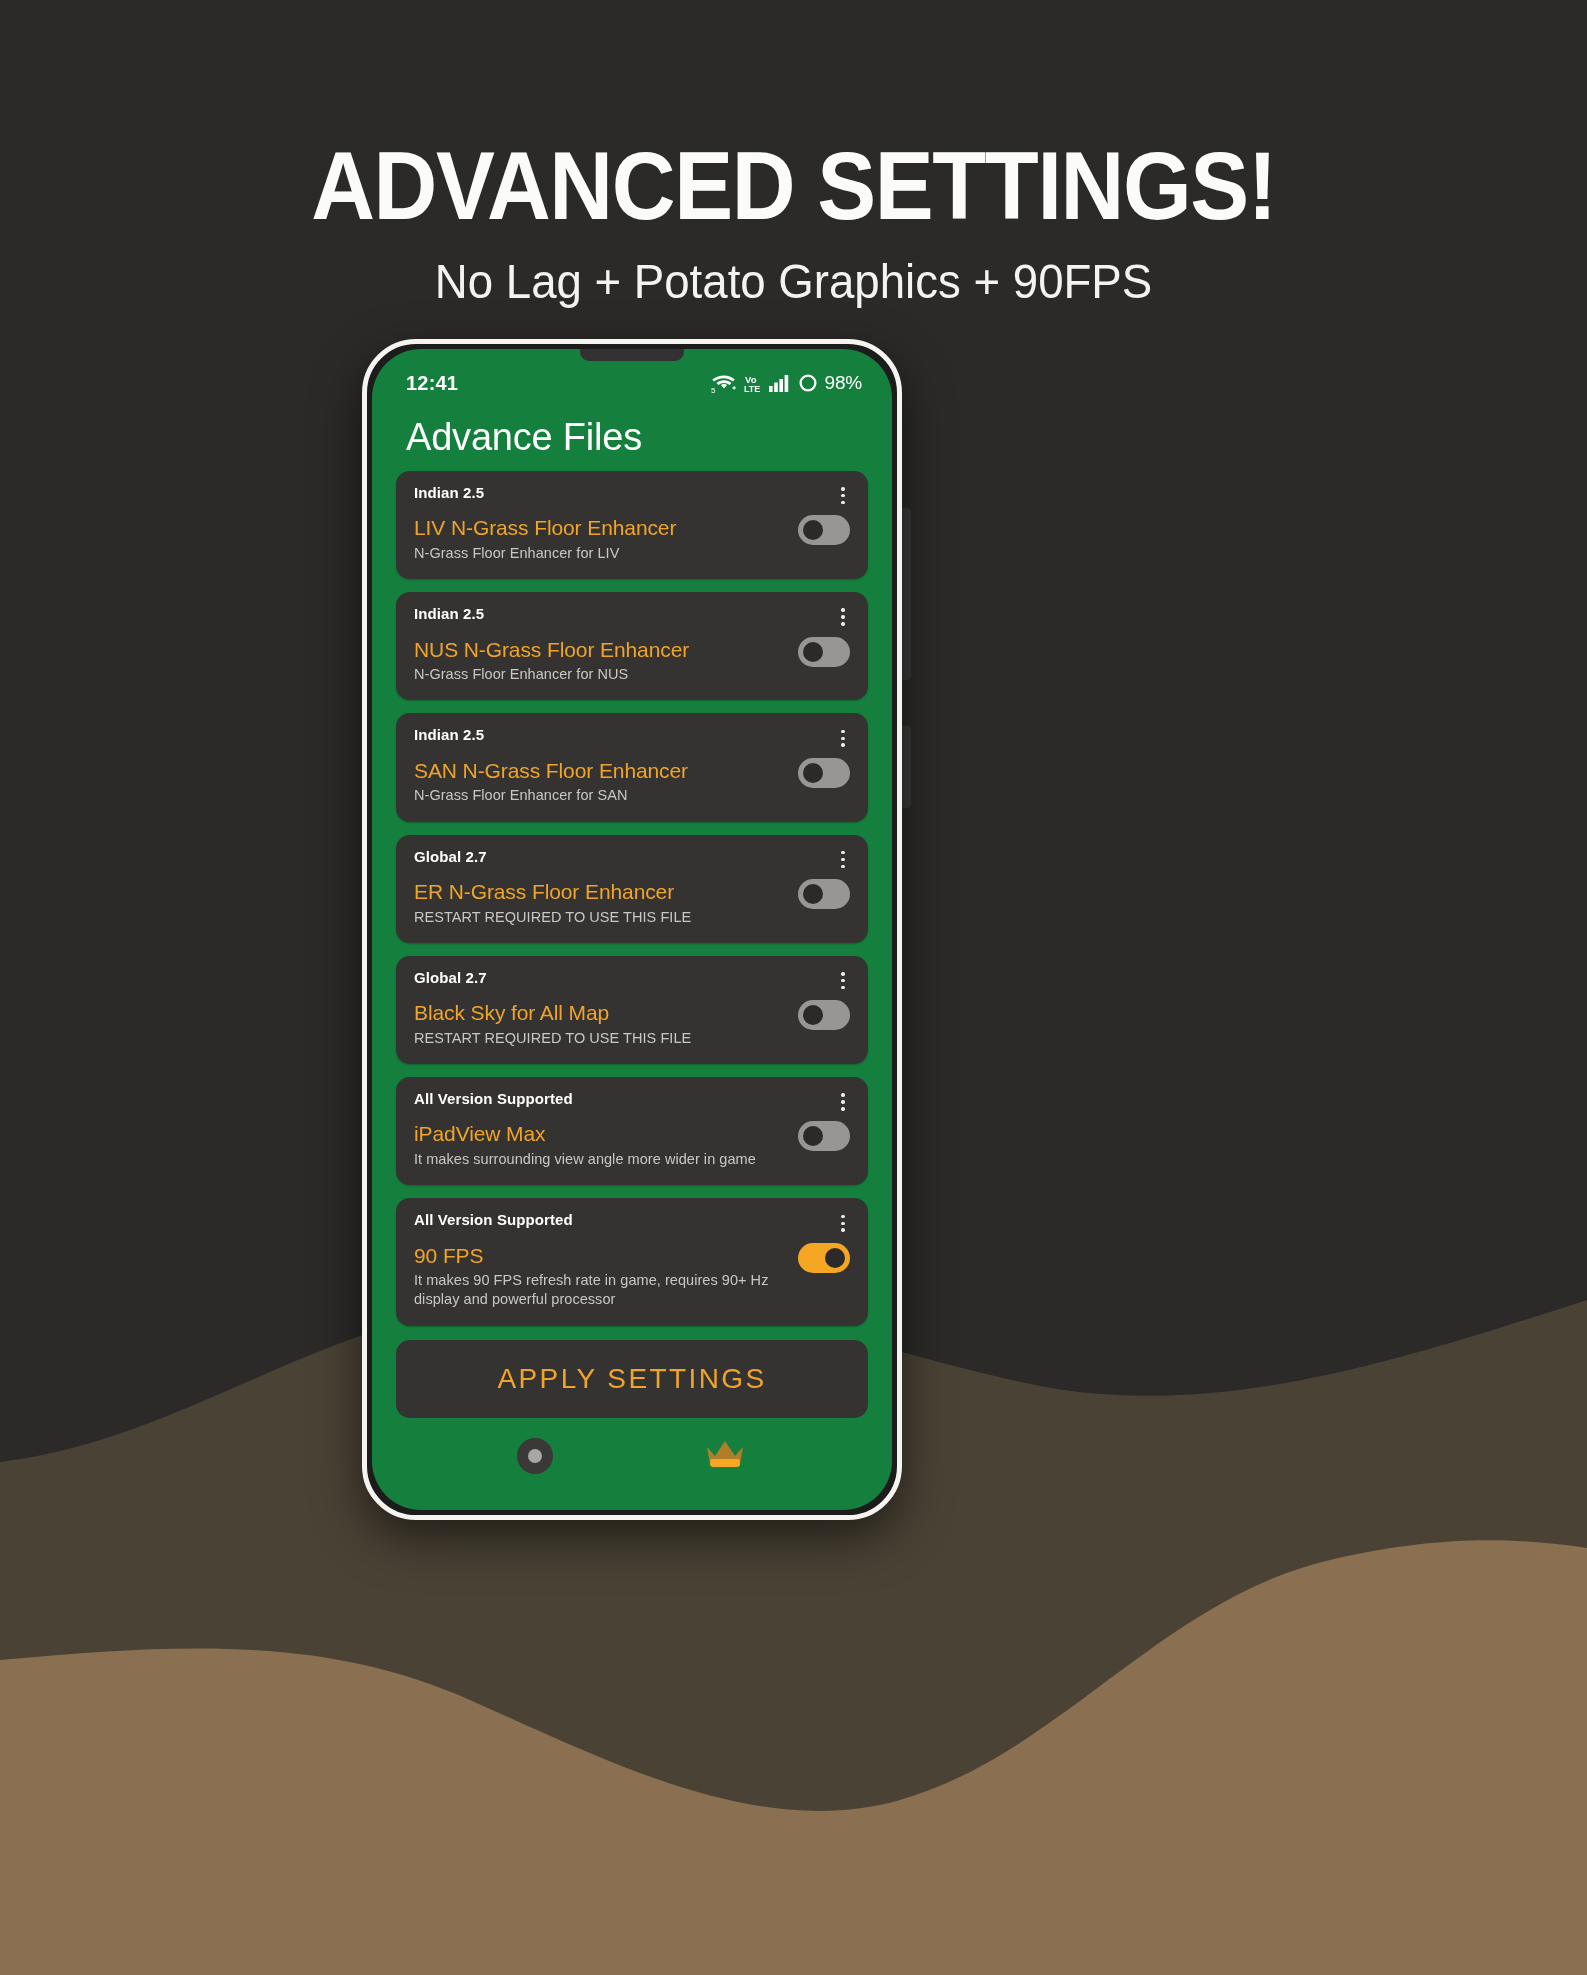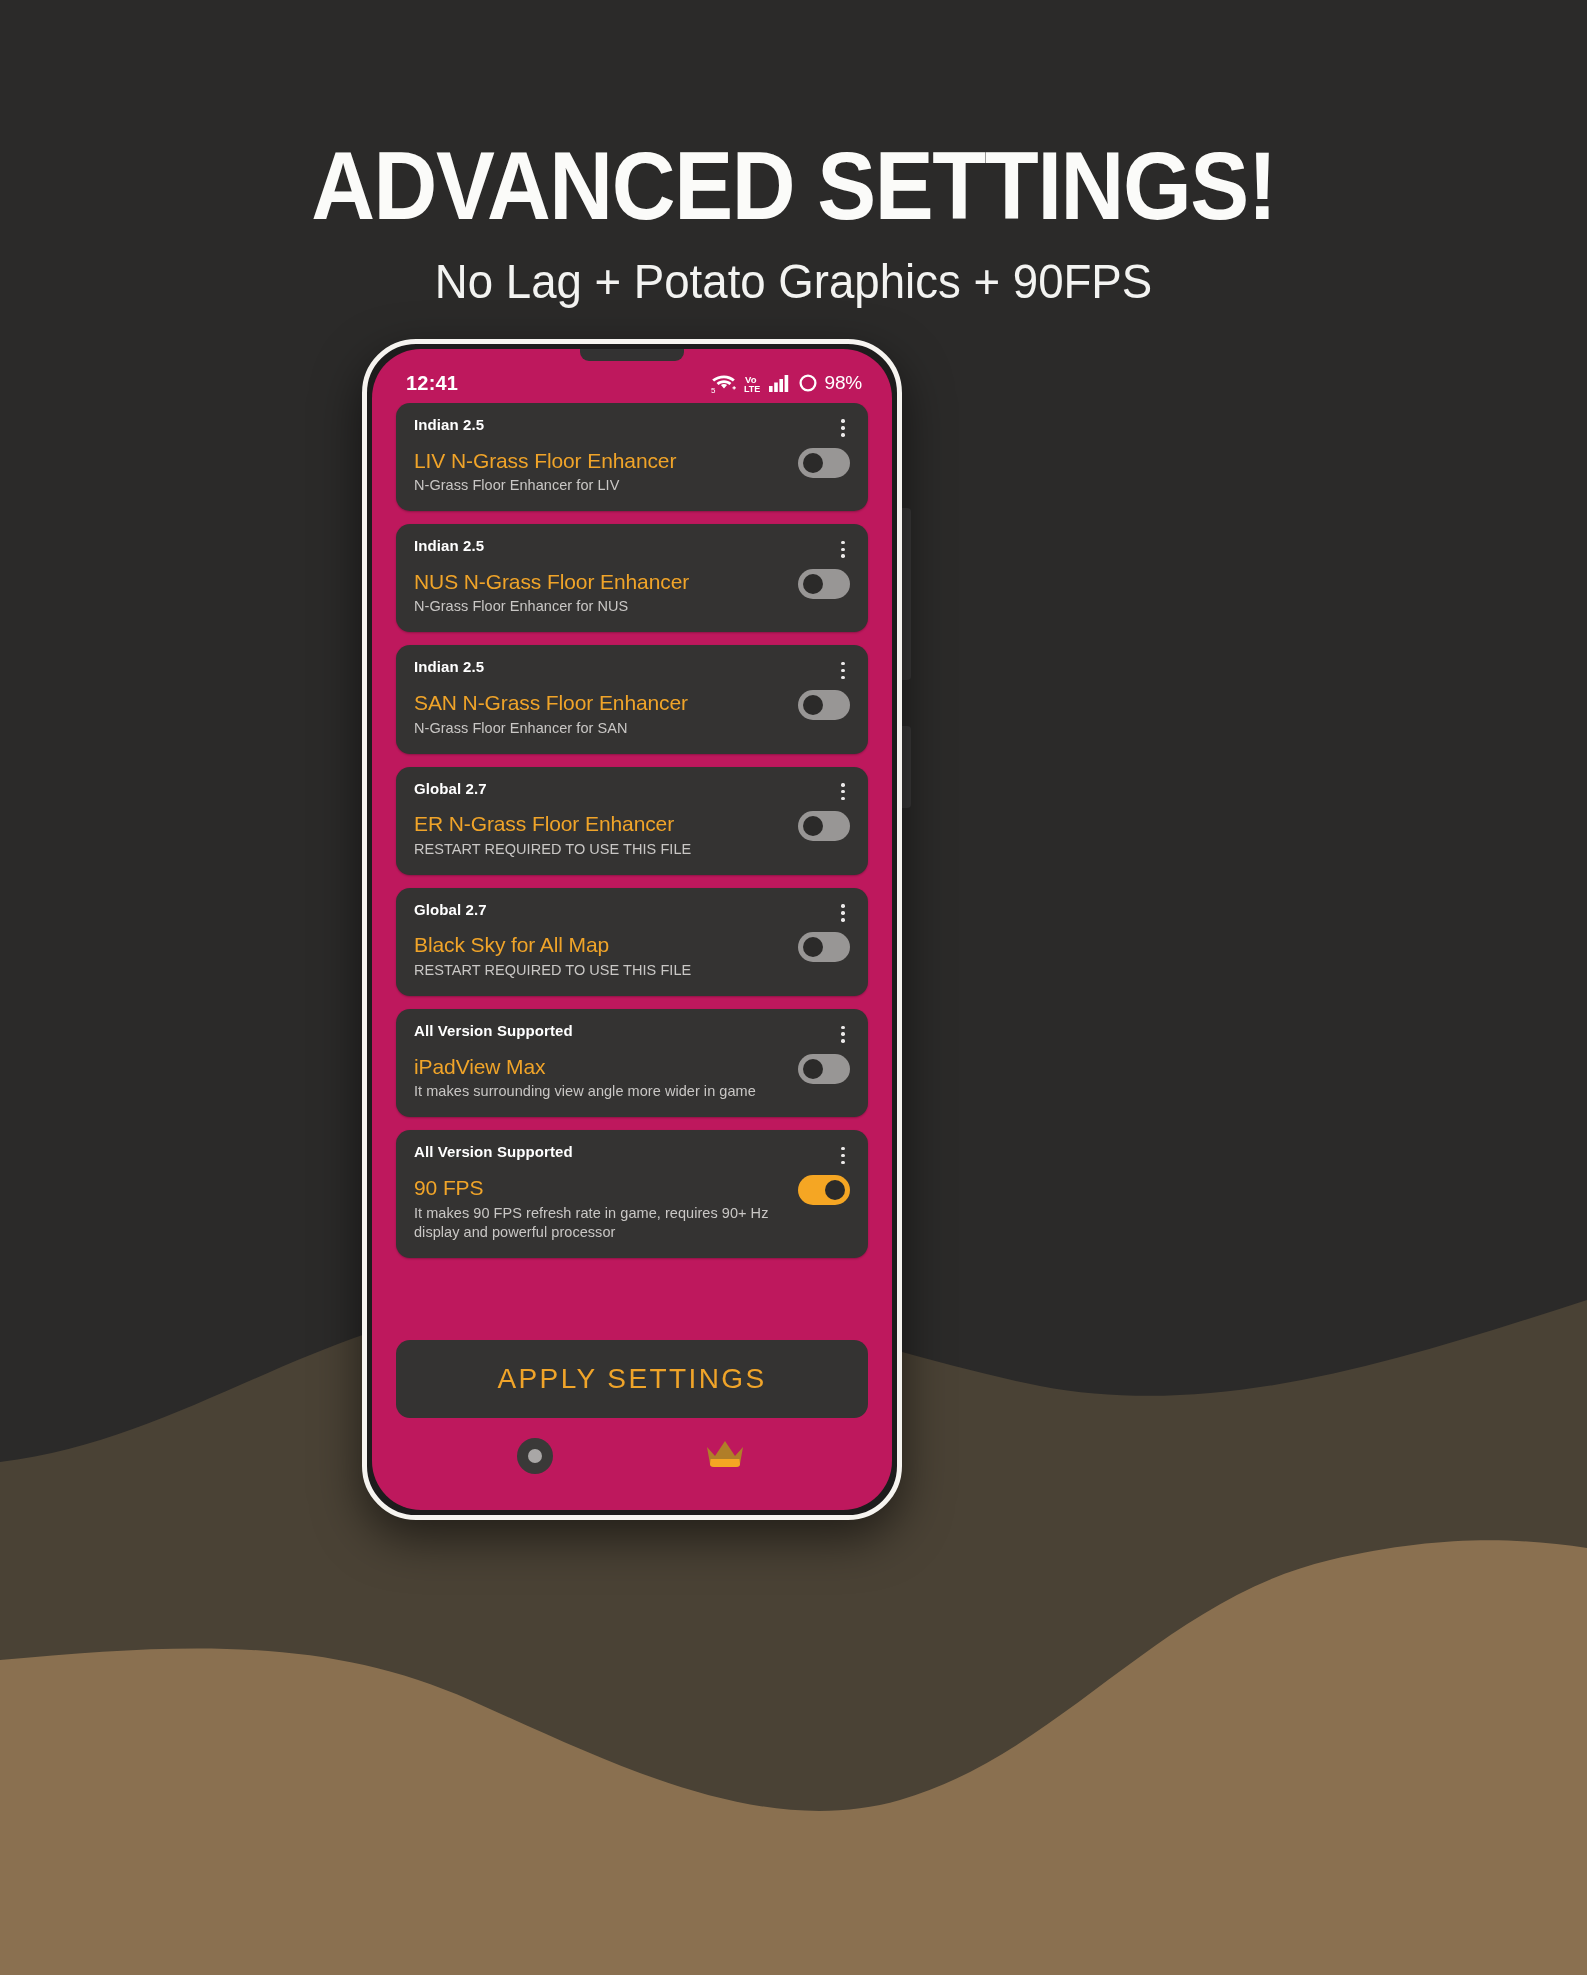--- a/index.html
+++ b/index.html
@@ -94,21 +94,21 @@
     z-index: 8;
   }
   #side-button-volume { top: 508px; height: 172px; }
   #side-button-power  { top: 726px; height: 82px; }
 
   
   #screen {
     position: absolute;
     inset: 5px;
     border-radius: 49px;
-    background: #be185d;
+    background: #15803d;
     overflow: hidden;
     display: flex;
     flex-direction: column;
   }
 
   
   #status-bar {
     flex: 0 0 auto;
     height: 54px;
     display: flex;
@@ -336,20 +336,23 @@
           </svg>
 
           <svg class="si" width="20" height="20" viewBox="0 0 20 20">
             <circle cx="10" cy="10" r="7.4" fill="none" stroke="#ffffff" stroke-width="2.3"></circle>
           </svg>
 
           <div id="status-battery-text">98%</div>
         </div>
       </div>
 
+      <div id="app-bar">
+        <div id="app-title">Advance Files</div>
+      </div>
 
       <div id="file-list">
           <div class="file-card">
             <div class="card-version">Indian 2.5</div>
             <div class="card-menu">
               <i></i>
               <i></i>
               <i></i>
             </div>
             <div class="card-body">

